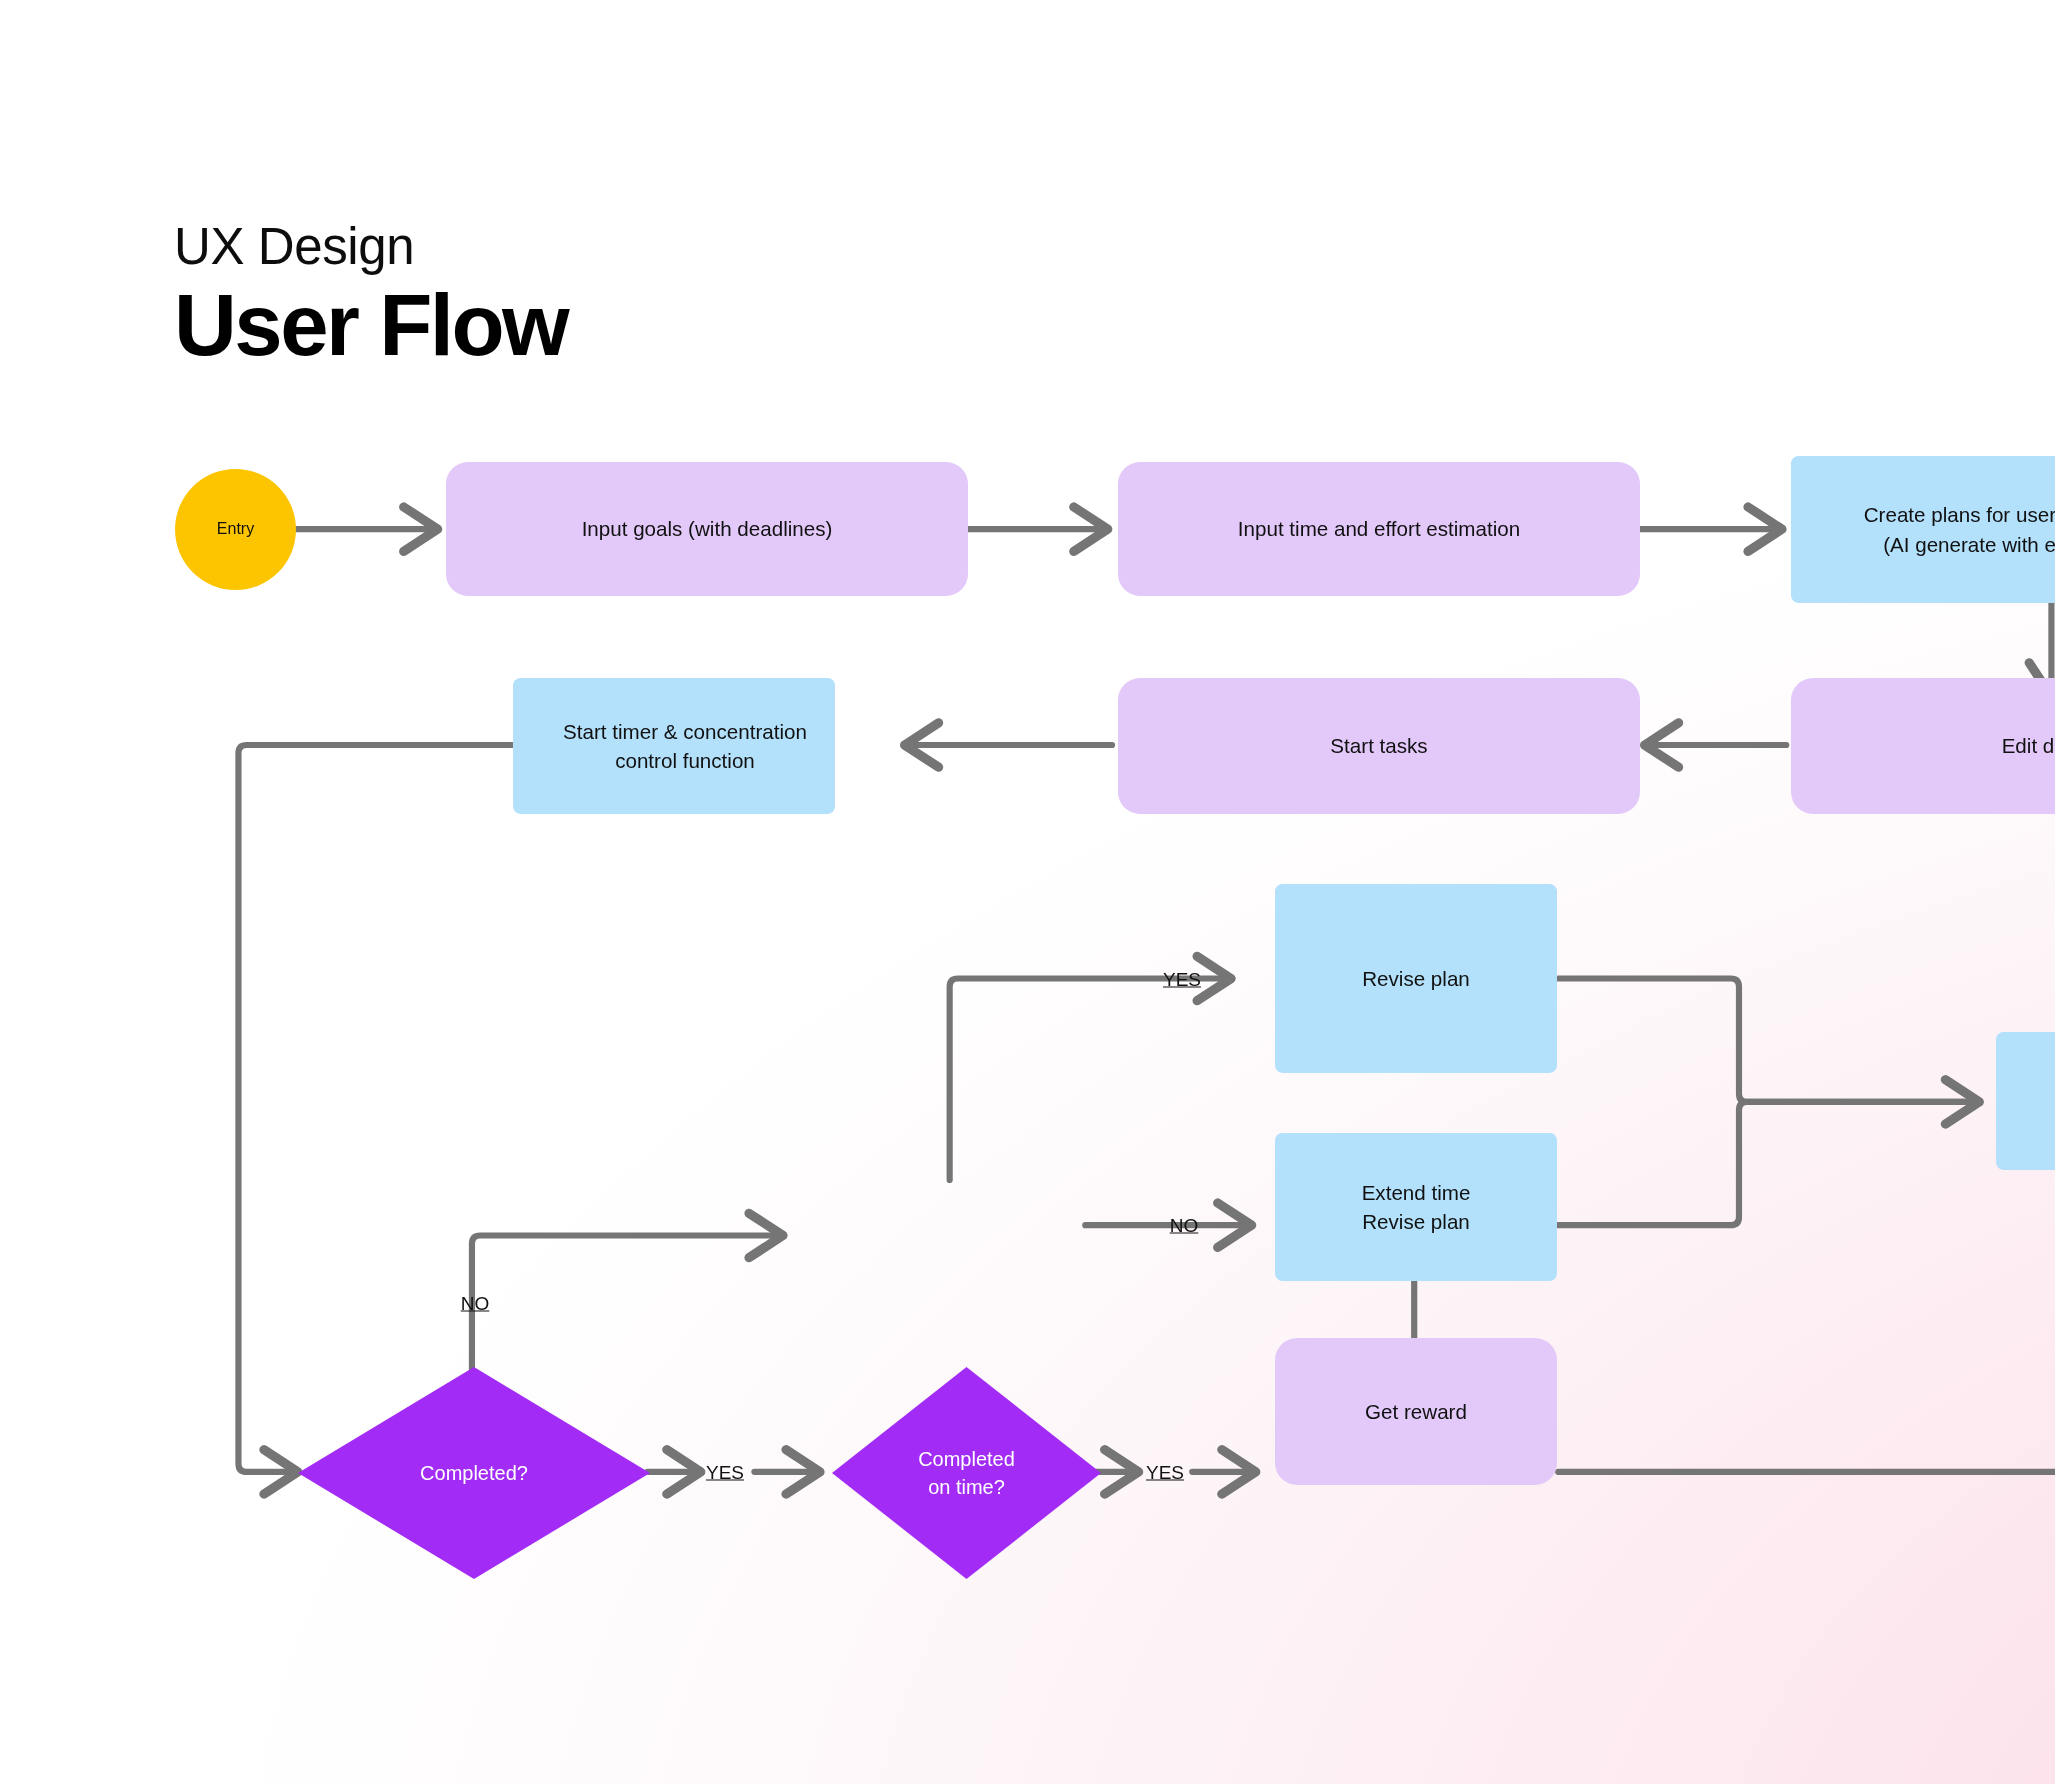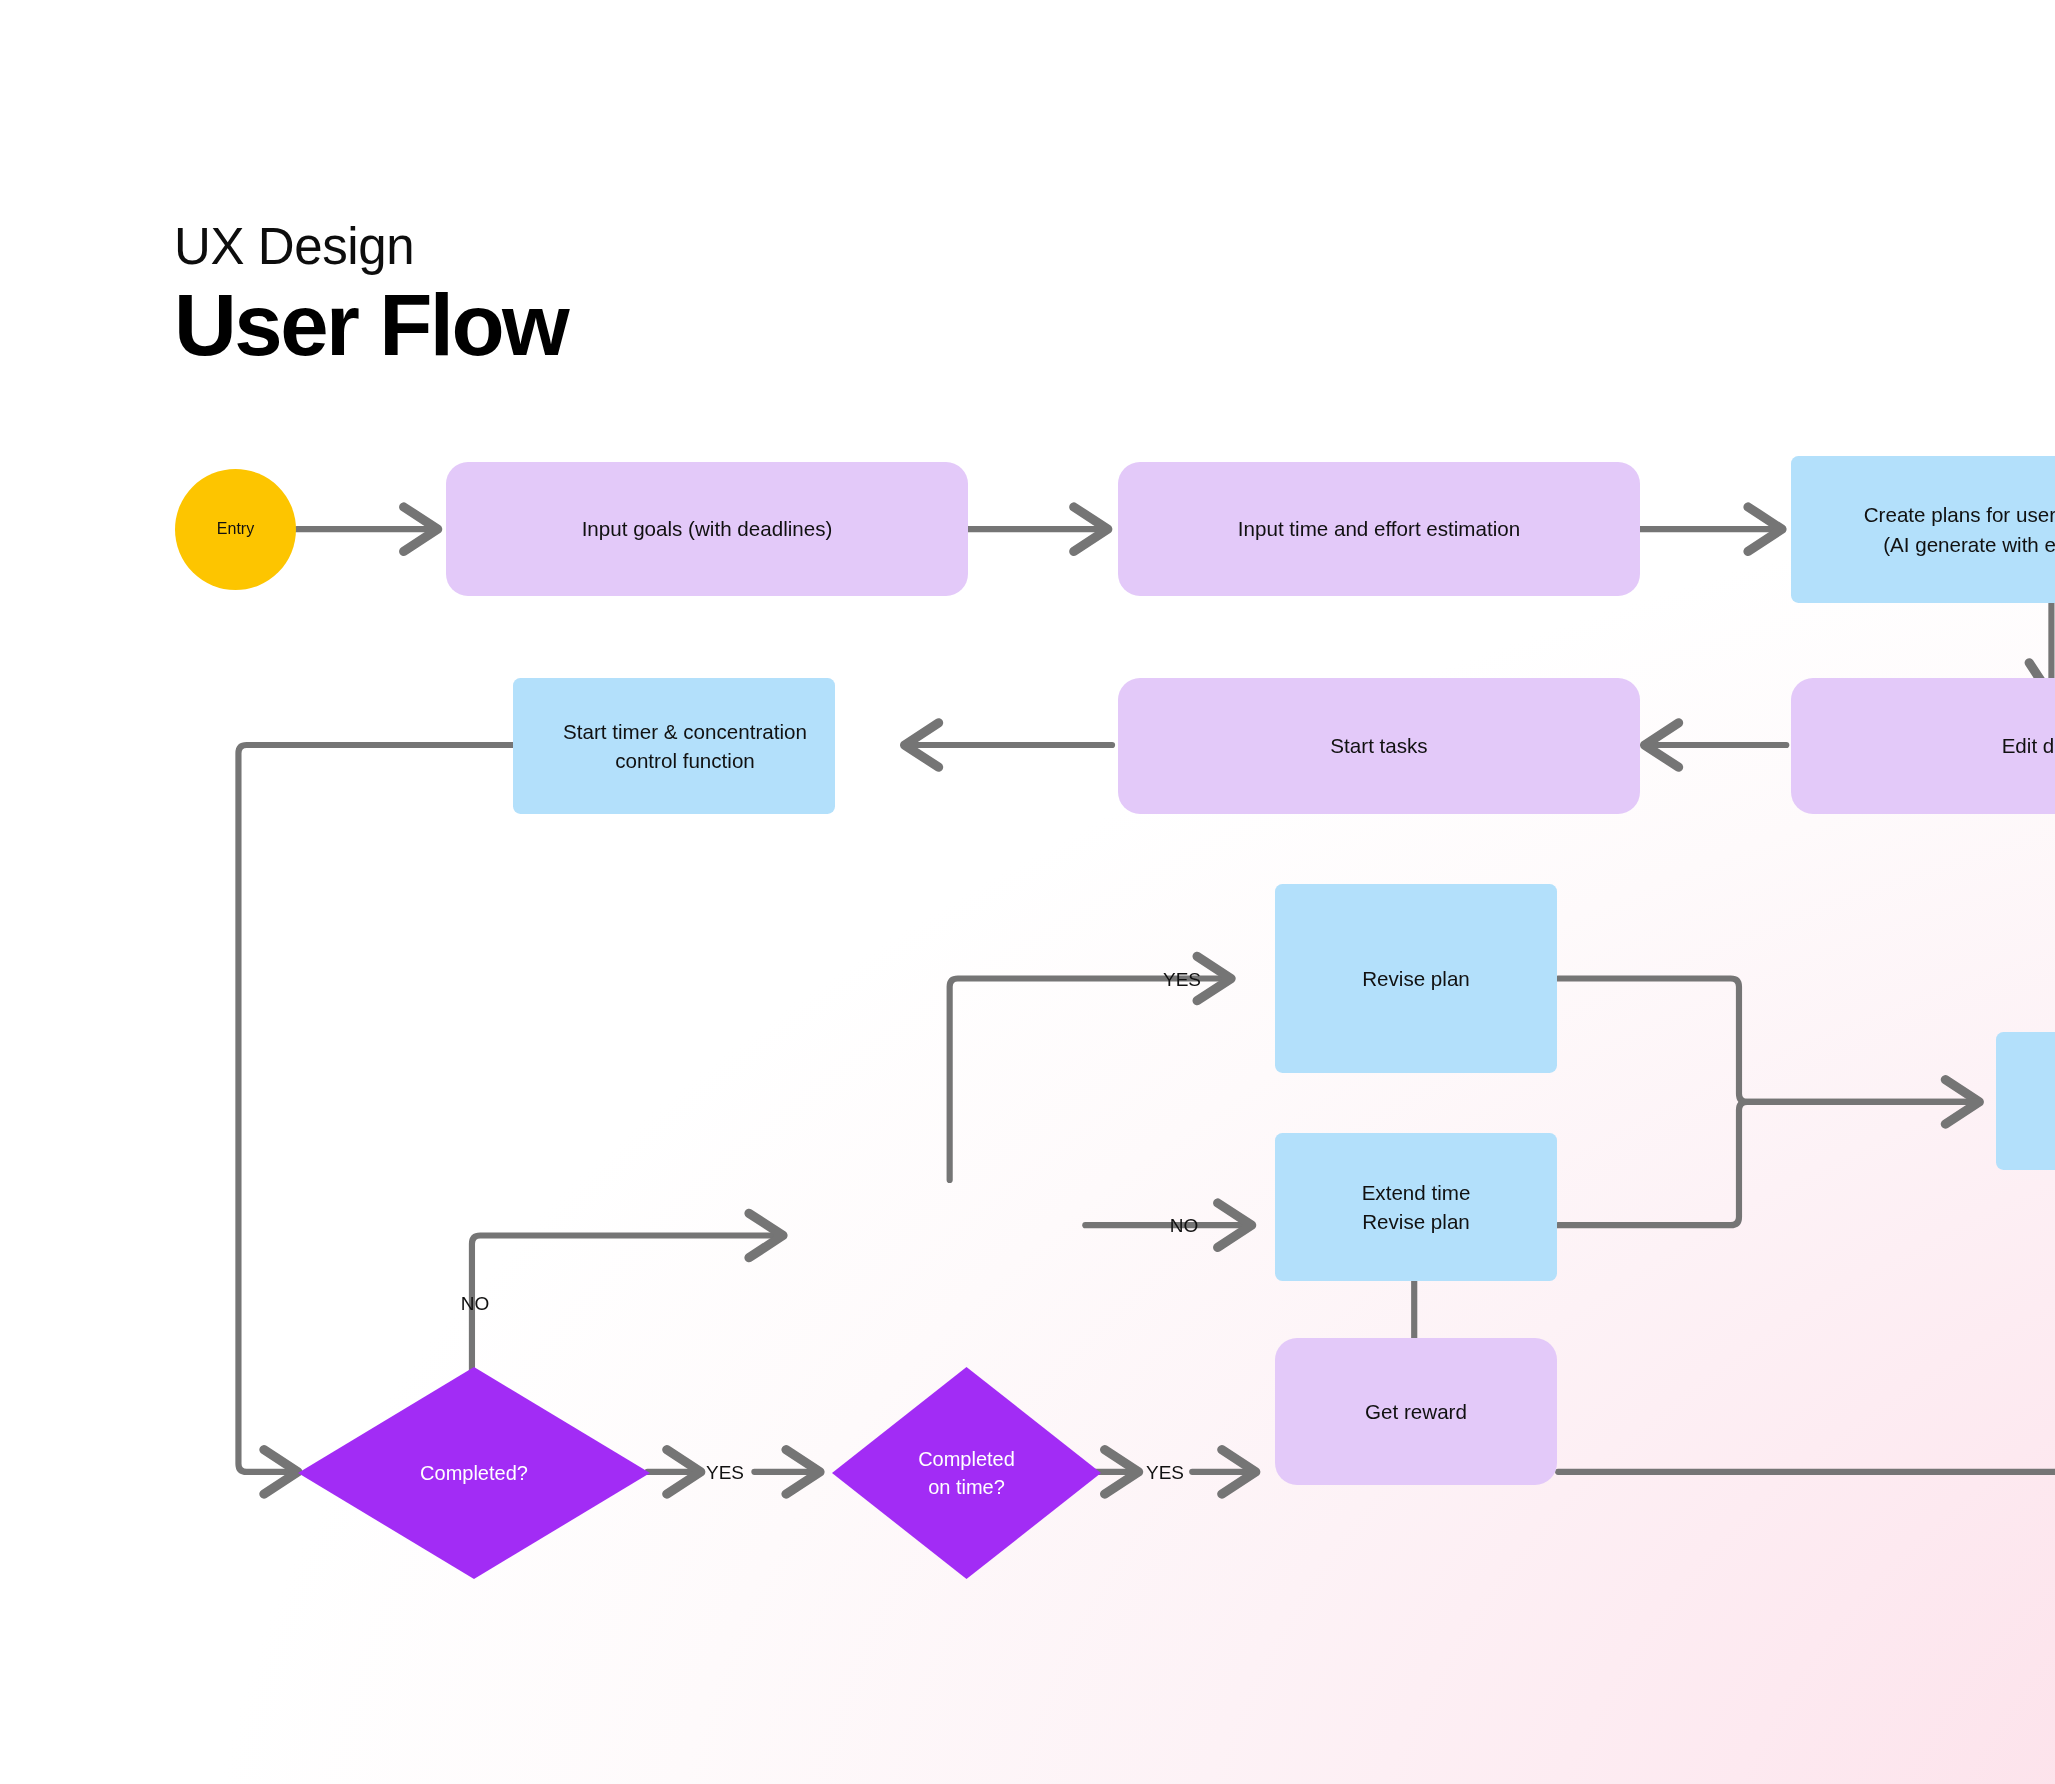--- a/index.html
+++ b/index.html
@@ -99,20 +99,21 @@
 
   
   .edge-label {
     position: absolute;
     color: #111111;
     font-size: 19px;
     line-height: 1;
     z-index: 6;
     white-space: nowrap;
     transform: translate(-50%, -50%);
+    text-decoration: underline;
   }
 </style>
 </head>
 <body>
 
 <div id="stage">
 
   <div id="heading">
     <p id="kicker">UX Design</p>
     <p id="maintitle">User Flow</p>

